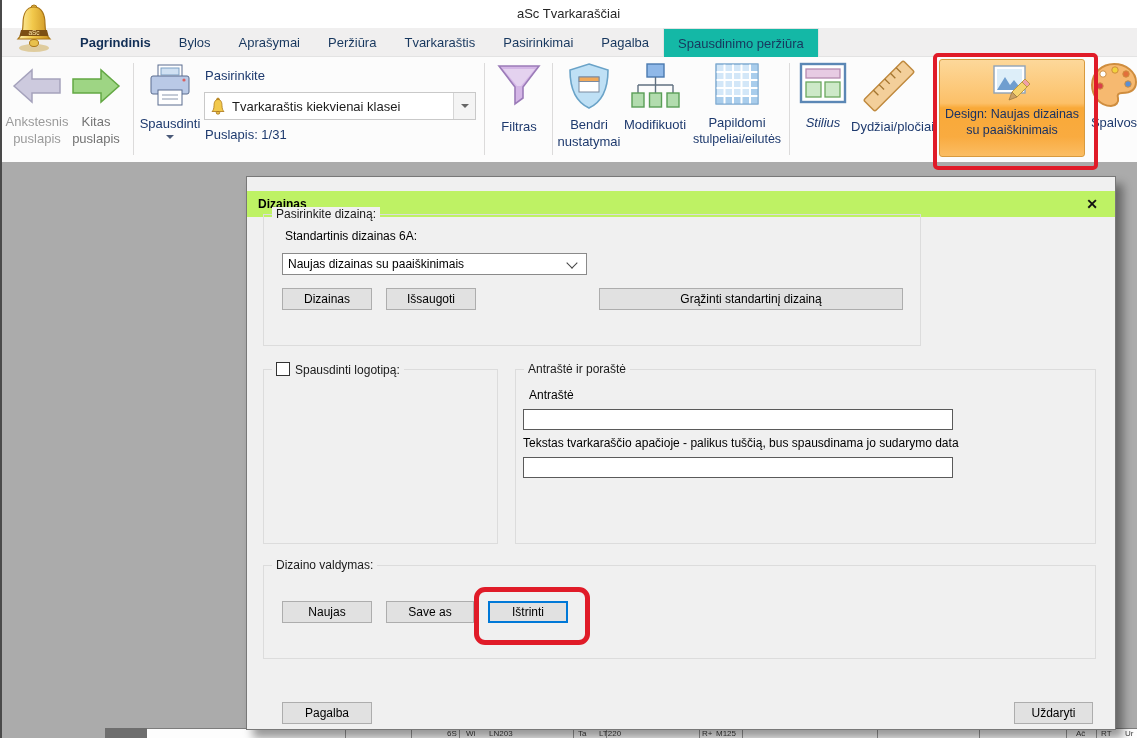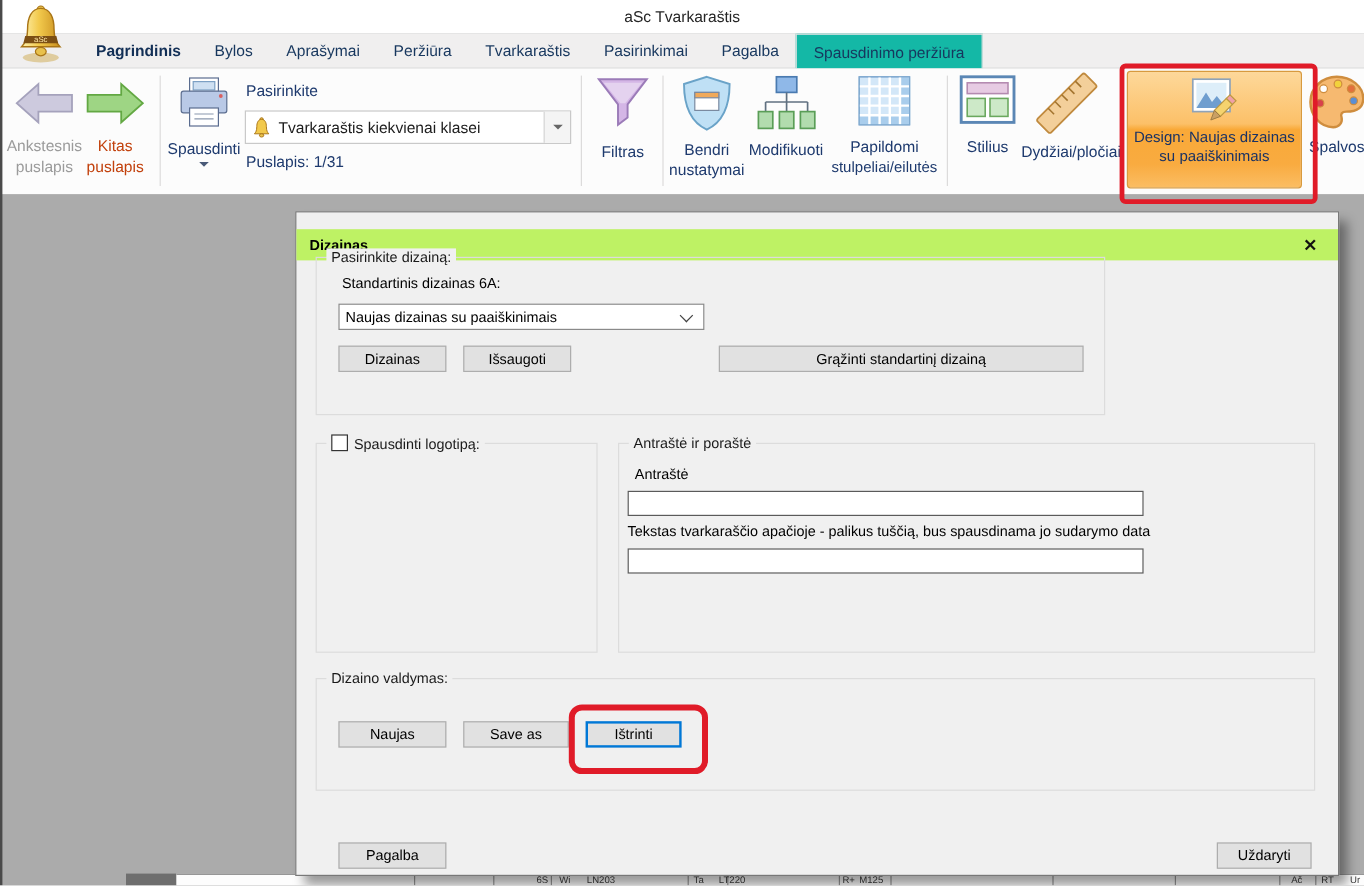--- a/index.html
+++ b/index.html
@@ -18,21 +18,21 @@
   .bell-logo{position:absolute;left:15px;top:3px;z-index:5;}
 
   
   .ribbon{position:absolute;left:0;top:57px;width:1137px;height:105px;background:#fcfcfc;
           border-bottom:1px solid #9e9e9e;box-sizing:content-box;}
   .rsep{position:absolute;top:6px;height:92px;width:1px;background:#dcdbdb;}
   .ribbon-item{position:absolute;text-align:center;color:#1e3a6e;font-size:13px;cursor:default;}
   .ri-icon{display:block;margin:0 auto;}
   .ri-label{line-height:17px;white-space:nowrap;}
   .gray-label{color:#9b9b9b;}
-  .dark-label{color:#c2410c;}
+  .dark-label{color:#737373;}
   .caret{width:0;height:0;border-left:4px solid transparent;border-right:4px solid transparent;
          border-top:4px solid #4a5a78;margin:3px auto 0;}
   .select-label{position:absolute;left:205px;top:11px;font-size:13px;color:#1e3a6e;}
   .page-info{position:absolute;left:205px;top:70px;font-size:13px;color:#1e3a6e;}
   .ribbon-combo{position:absolute;left:204px;top:35px;width:272px;height:28px;background:#fff;
                 border:1px solid #c9c9c9;box-sizing:border-box;display:flex;align-items:center;}
   .ribbon-combo .txt{flex:1;font-size:13px;color:#1c1c1c;padding-left:6px;white-space:nowrap;overflow:hidden;}
   .combo-btn{width:21px;height:100%;background:#f4f4f4;border-left:1px solid #d6d6d6;
              display:flex;align-items:center;justify-content:center;}
   .combo-btn .tri{width:0;height:0;border-left:4px solid transparent;border-right:4px solid transparent;
@@ -78,21 +78,21 @@
   .redbox2{position:absolute;left:227px;top:410px;width:106px;height:48px;border:5px solid #e01b28;
            border-radius:11px;z-index:5;pointer-events:none;}
 </style>
 </head>
 <body>
 
 <div class="screen">
   <div class="edge"></div>
 
   <div class="titlebar">
-    <div class="window-title">aSc Tvarkaraštis</div>
+    <div class="window-title">aSc Tvarkaraščiai</div>
   </div>
 
   <div class="bell-logo">
     <svg width="38" height="50" viewBox="0 0 38 50">
       <defs>
         <linearGradient id="gold" x1="0" y1="0" x2="1" y2="0">
           <stop offset="0" stop-color="#fff3b0"></stop>
             <stop offset="0.45" stop-color="#f2c94c"></stop>
             <stop offset="1" stop-color="#c98f1f"></stop>
         </linearGradient>
@@ -218,21 +218,21 @@
             <line x1="3" y1="34" x2="45" y2="34"></line>
         </g>
         <rect x="3" y="2" width="42" height="40" fill="none" stroke="#7fa9cf"></rect>
       </svg>
       <div class="ri-label" style="margin-top:6px;">Papildomi</div>
       <div class="ri-label" style="font-size:12.5px;">stulpeliai/eilutės</div>
     </div>
 
     <div class="rsep" style="left:789px;"></div>
 
-    <div class="ribbon-item" style="left:795px;top:5px;width:56px;">
+    <div class="ribbon-item" style="left:795px;top:5px;width:56px;font-style:italic;">
       <svg class="ri-icon" width="48" height="44" viewBox="0 0 48 44">
         <rect x="2" y="2" width="44" height="38" fill="#ffffff" stroke="#5b87b5" stroke-width="2.4"></rect>
         <rect x="7" y="7" width="34" height="9" fill="#e7cbe3" stroke="#b48ab0" stroke-width="1.3"></rect>
         <rect x="7" y="20" width="15" height="15" fill="#cde9c8" stroke="#6aa85e" stroke-width="1.3"></rect>
         <rect x="26" y="20" width="15" height="15" fill="#cde9c8" stroke="#6aa85e" stroke-width="1.3"></rect>
       </svg>
       <div class="ri-label" style="margin-top:8px;">Stilius</div>
     </div>
 
     <div class="ribbon-item" style="left:851px;top:3px;width:76px;">

